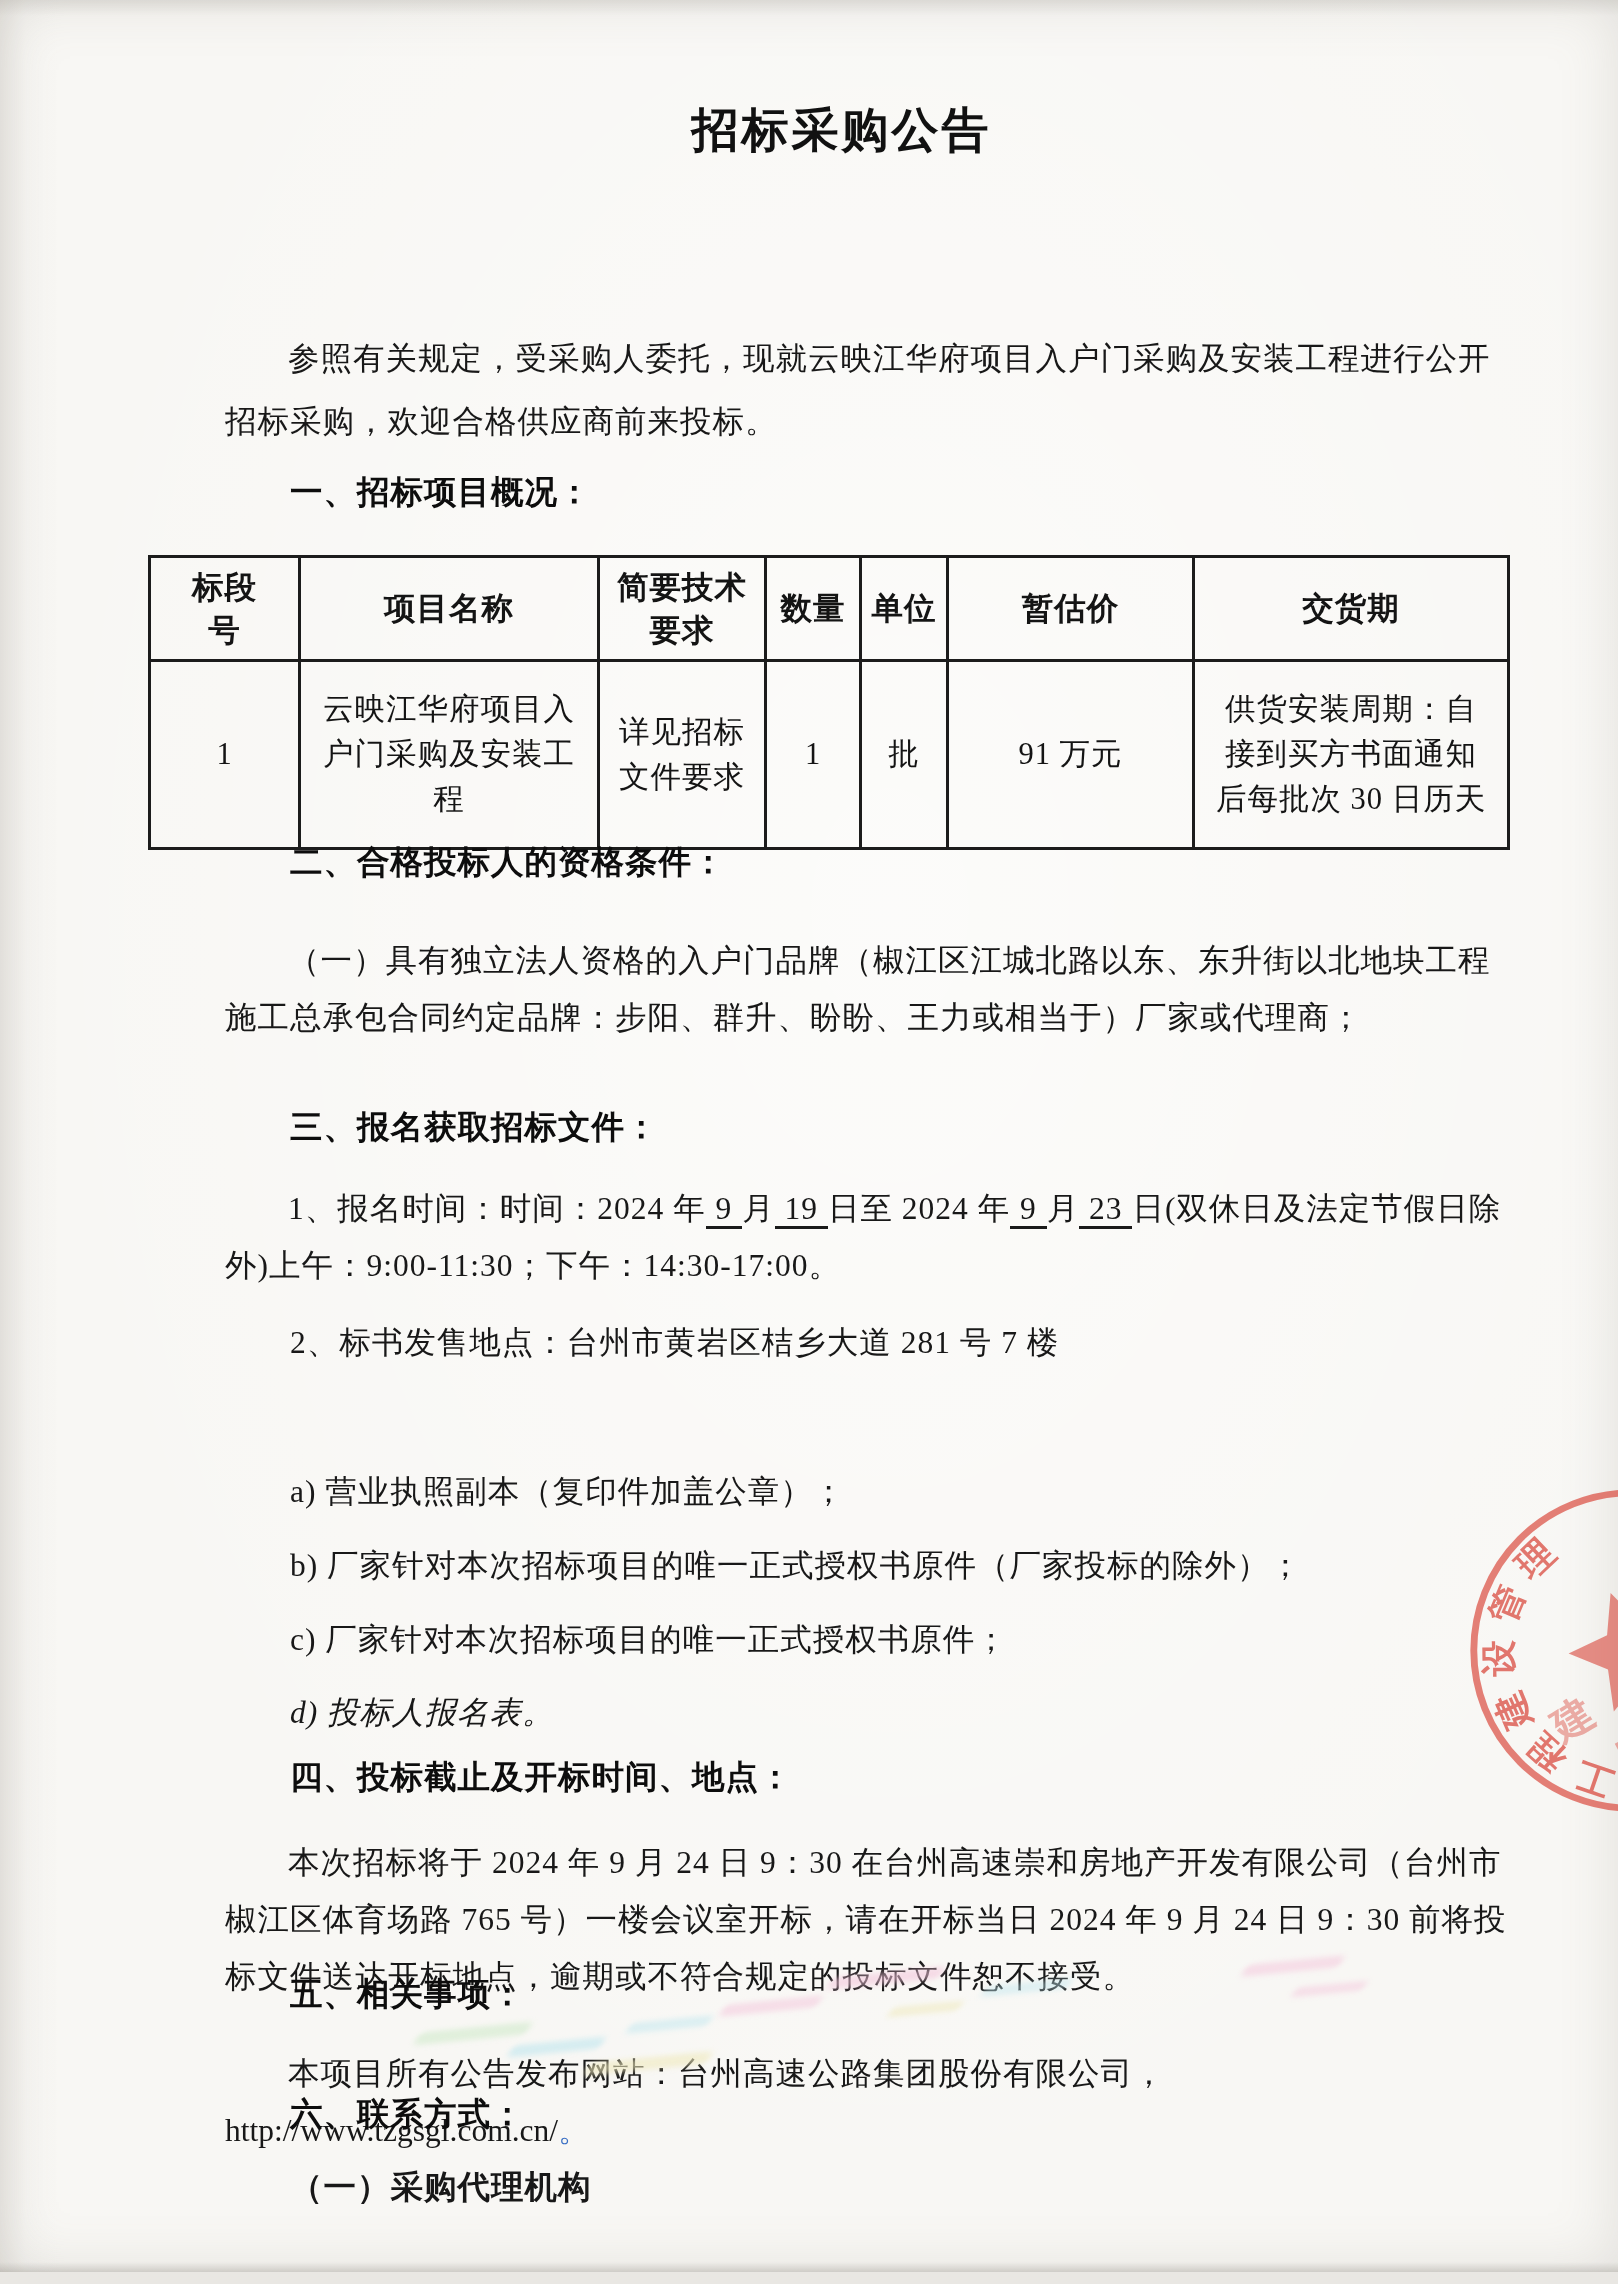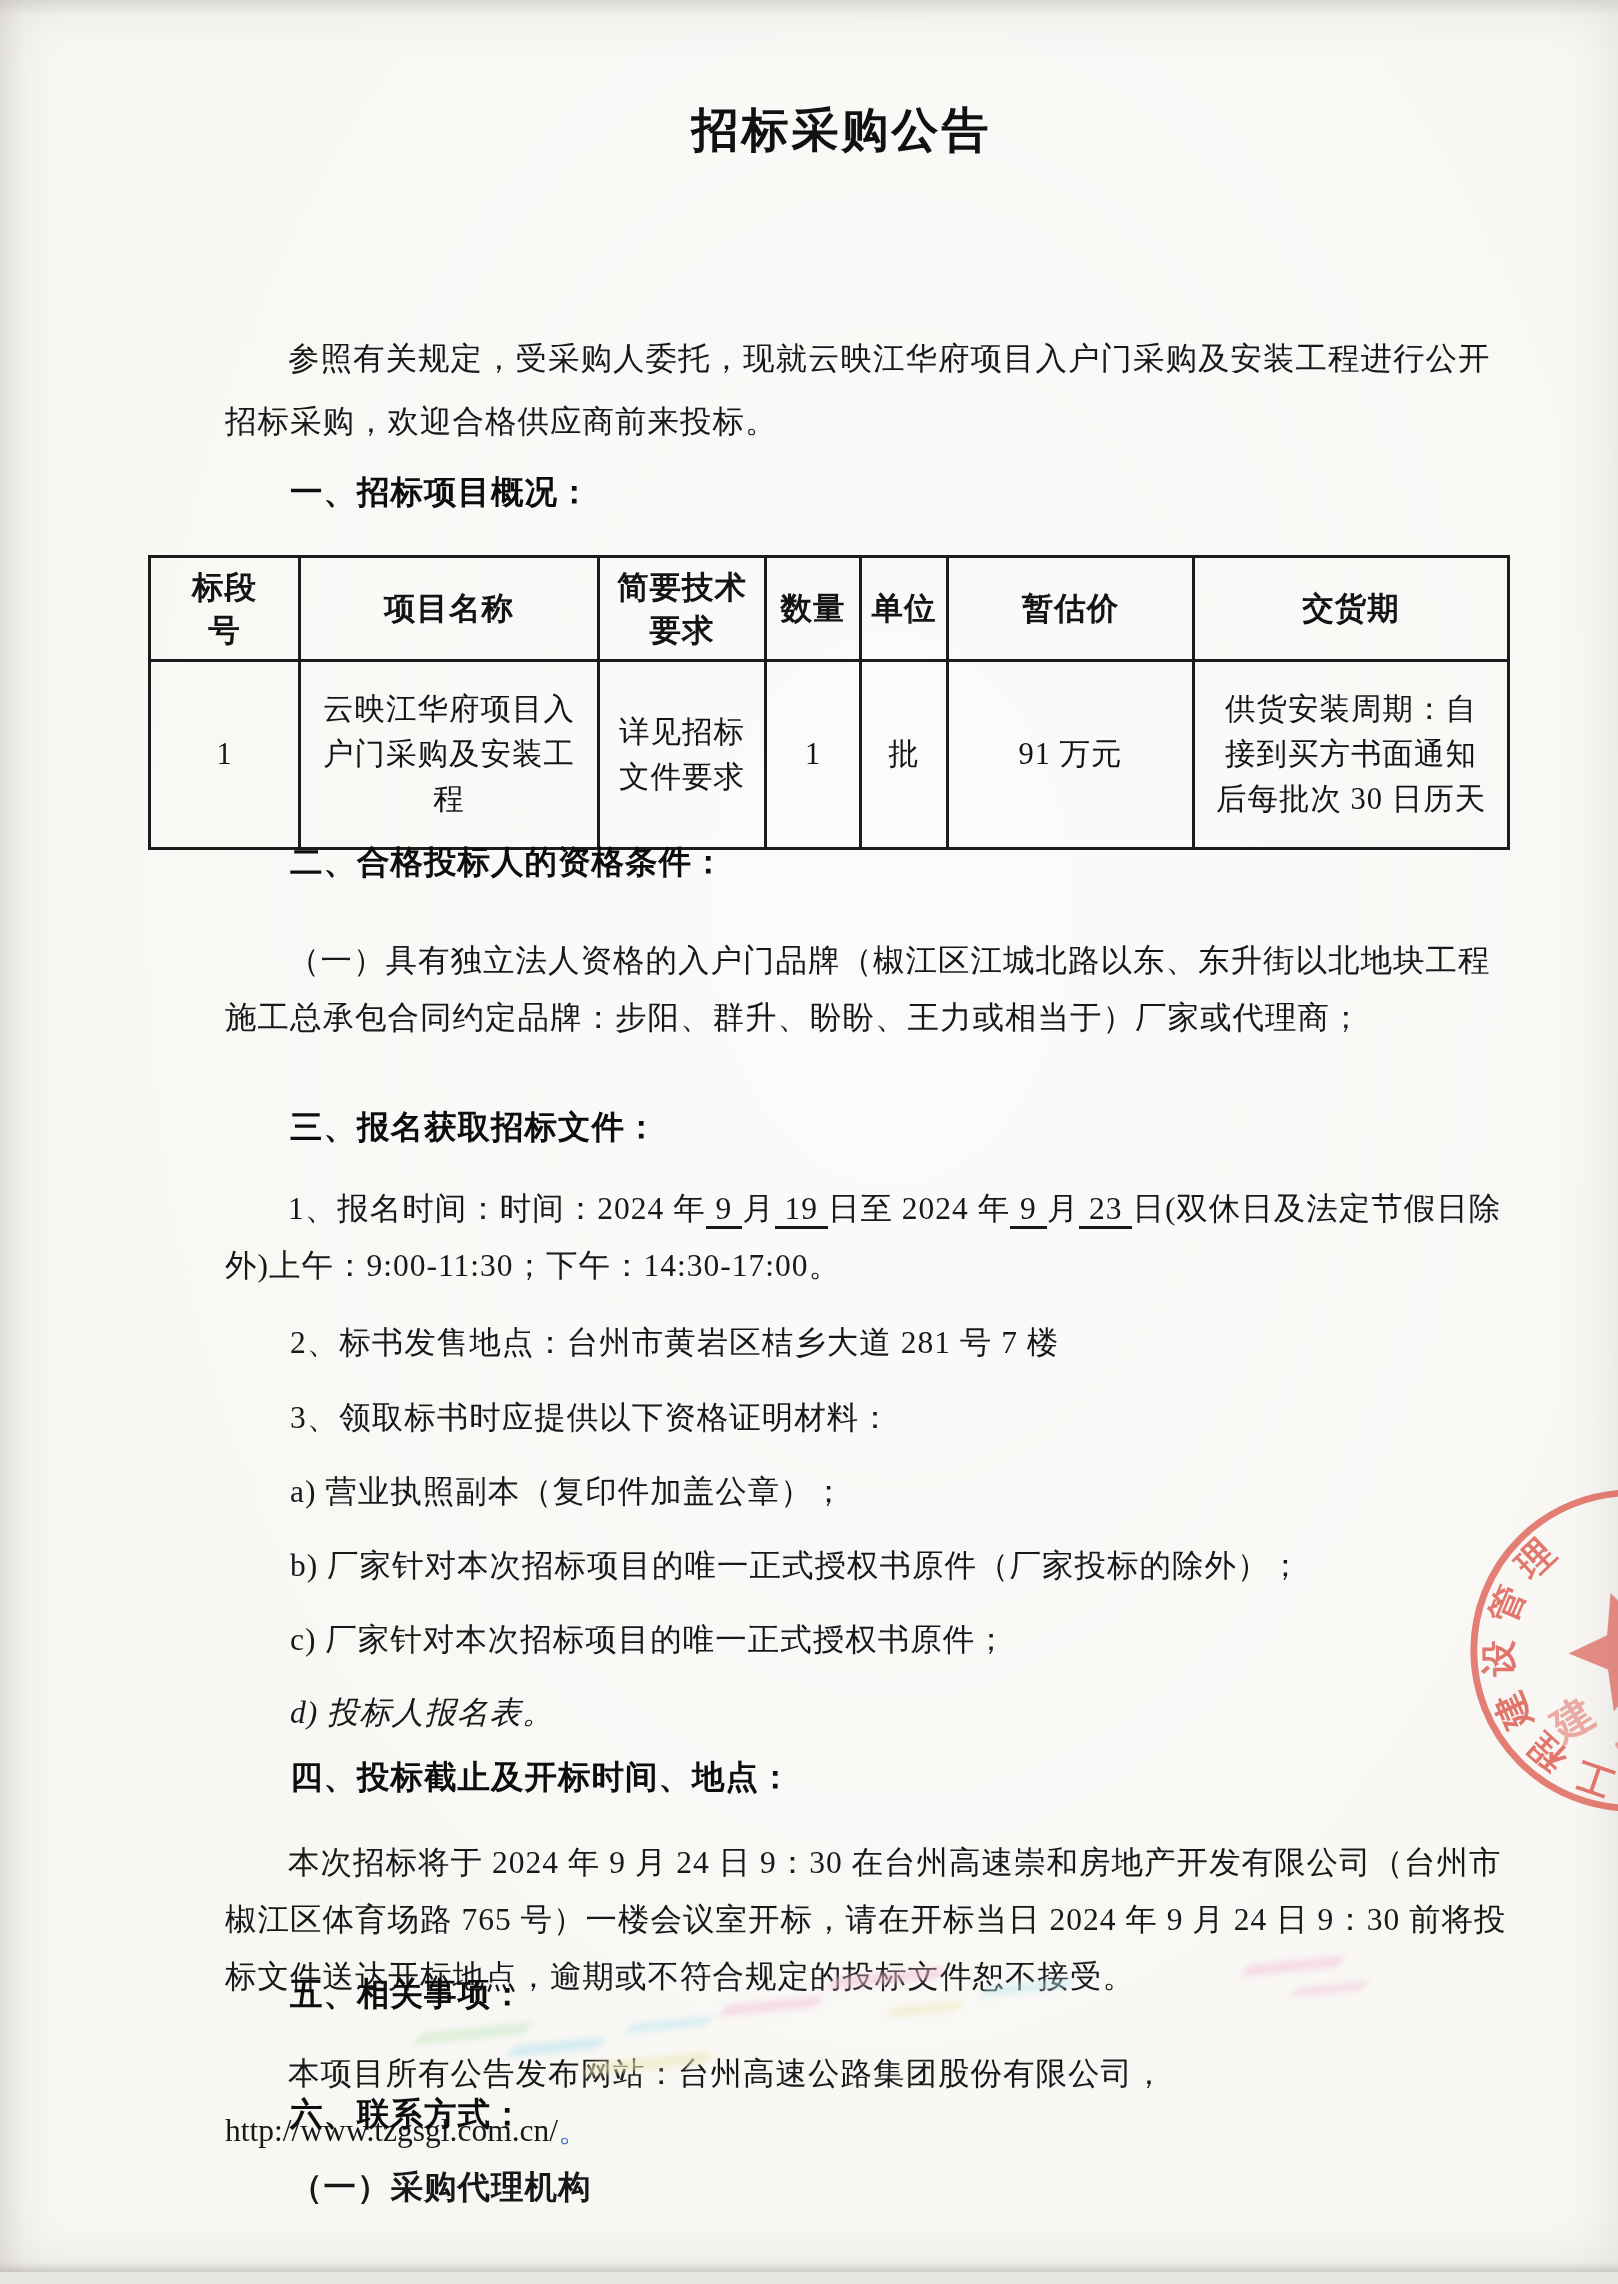--- a/index.html
+++ b/index.html
@@ -112,21 +112,20 @@
     </table>
 
   <div class="heading" style="top:841px;">二、合格投标人的资格条件：</div>
   <div class="para" style="top:932px;">（一）具有独立法人资格的入户门品牌（椒江区江城北路以东、东升街以北地块工程施工总承包合同约定品牌：步阳、群升、盼盼、王力或相当于）厂家或代理商；</div>
 
   <div class="heading" style="top:1106px;">三、报名获取招标文件：</div>
 
   <div class="para" style="top:1180px;text-indent:2em;"><span>1、报名时间：时间：2024 年</span><span class="u"> 9 </span><span>月</span><span class="u"> 19 </span><span>日至 2024 年</span><span class="u"> 9 </span><span>月</span><span class="u"> 23 </span><span>日(双休日及法定节假日除外)上午：9:00-11:30；下午：14:30-17:00。</span></div>
 
   <div class="line-item" style="top:1314px;">2、标书发售地点：台州市黄岩区桔乡大道 281 号 7 楼</div>
-  <div class="line-item" style="top:1389px;">3、领取标书时应提供以下资格证明材料：</div>
   <div class="line-item" style="top:1463px;">a) 营业执照副本（复印件加盖公章）；</div>
   <div class="line-item" style="top:1537px;">b) 厂家针对本次招标项目的唯一正式授权书原件（厂家投标的除外）；</div>
   <div class="line-item" style="top:1611px;">c) 厂家针对本次招标项目的唯一正式授权书原件；</div>
   <div class="line-item" style="top:1684px;font-style:italic;">d) 投标人报名表。</div>
 
   <div class="heading" style="top:1756px;">四、投标截止及开标时间、地点：</div>
   <div class="para" style="top:1834px;">本次招标将于 2024 年 9 月 24 日 9：30 在台州高速崇和房地产开发有限公司（台州市椒江区体育场路 765 号）一楼会议室开标，请在开标当日 2024 年 9 月 24 日 9：30 前将投标文件送达开标地点，逾期或不符合规定的投标文件恕不接受。</div>
 
   <div class="heading" style="top:1973px;">五、相关事项：</div>
   <div class="para" style="top:2045px;"><span>本项目所有公告发布网站：台州高速公路集团股份有限公司，</span><span class="url-text">http://www.tzgsgl.com.cn/</span><span class="blue-period">。</span></div>

